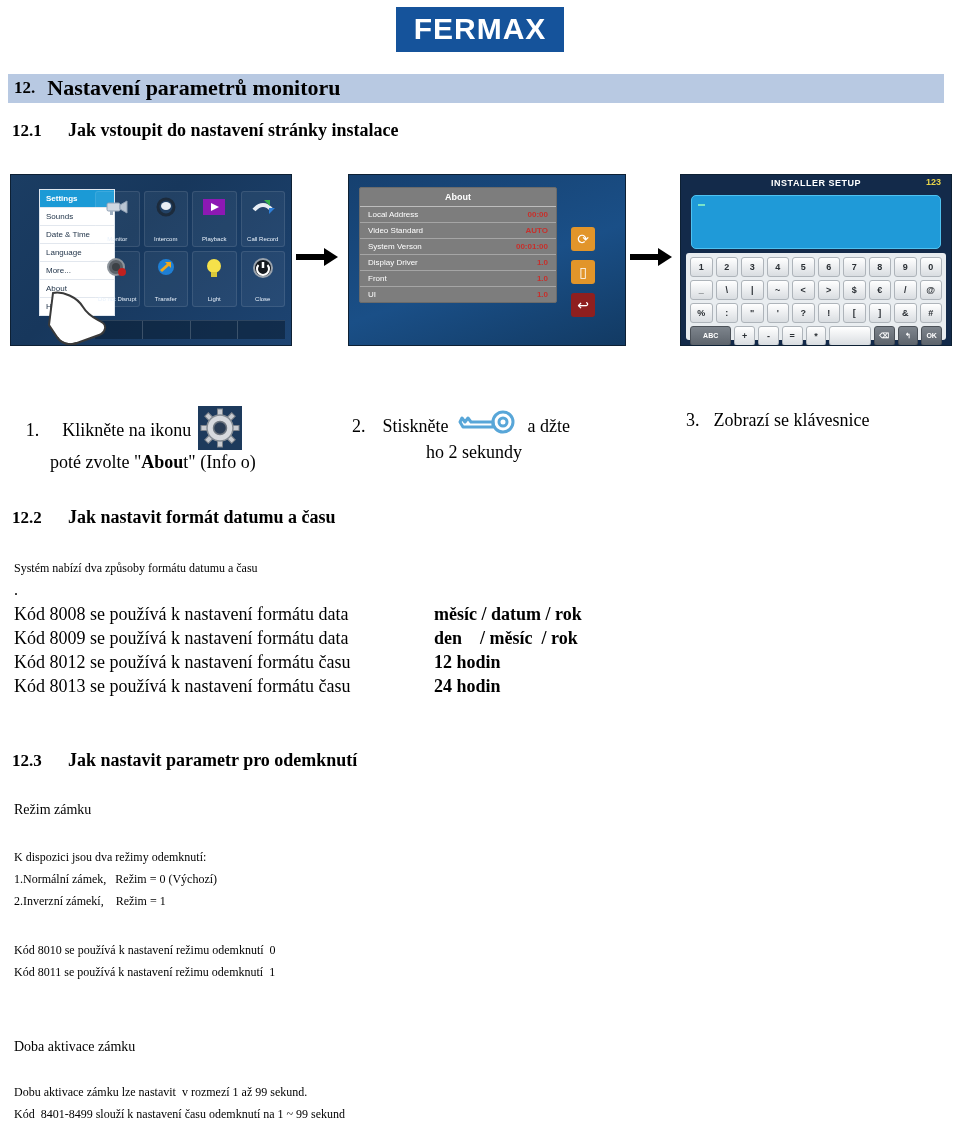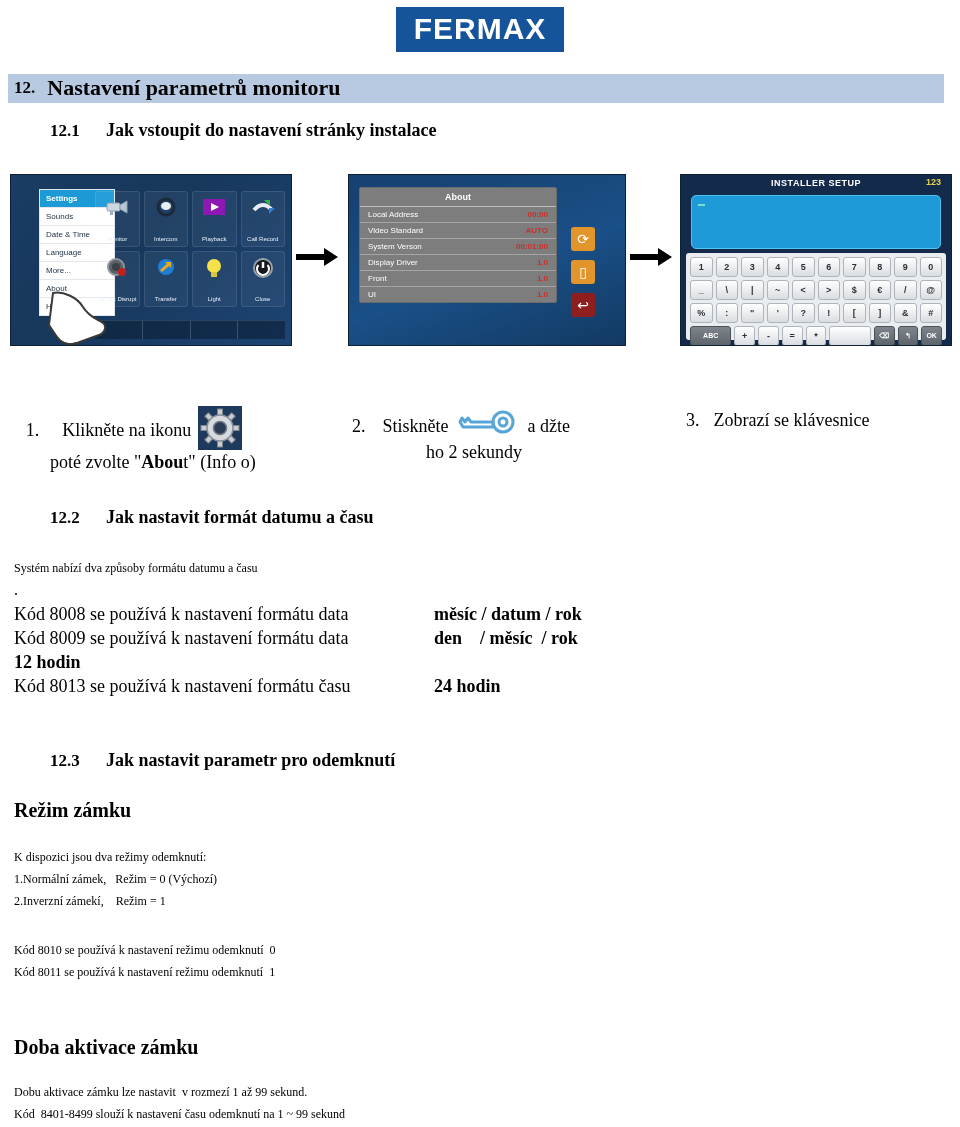--- a/index.html
+++ b/index.html
@@ -60,21 +60,20 @@
   }
   .band-title {
     font-weight: bold;
     font-size: 22px;
   }
 
   .sub-head {
     position: absolute;
     display: flex;
     align-items: baseline;
-    margin-left: 38px;
   }
   .sub-num { font-weight: bold; font-size: 17px; width: 56px; }
   .sub-title { font-weight: bold; font-size: 18px; }
 
   
   .figures {
     position: absolute;
     left: 0; top: 168px;
     width: 960px; height: 182px;
   }
@@ -348,22 +347,22 @@
   .codetable {
     position: absolute;
     font-size: 18px;
     line-height: 24px;
   }
   .codetable .crow { display: flex; }
   .codetable .cleft { width: 420px; white-space: pre; }
   .codetable .cright { font-weight: bold; white-space: pre; }
   .bold-head {
     position: absolute;
-    font-size: 20px;
-    font-weight: bold;
+    font-size: 14px;
+    font-weight: normal;
     line-height: 24px;
   }
 </style>
 </head>
 <body>
 
 <div class="logo-wrap">
   <div class="logo">
     <span class="logo-text">FERMAX</span>
   </div>
@@ -660,20 +659,21 @@
 <div class="codetable" style="left:14px; top:602px;">
   <div class="crow">
     <span class="cleft">Kód 8008 se používá k nastavení formátu data</span>
     <span class="cright">měsíc / datum / rok</span>
   </div>
   <div class="crow">
     <span class="cleft">Kód 8009 se používá k nastavení formátu data</span>
     <span class="cright">den    / měsíc  / rok</span>
   </div>
   <div class="crow">
+    <span class="cleft">Kód 8012 se používá k nastavení formátu času</span>
     <span class="cright">12 hodin</span>
   </div>
   <div class="crow">
     <span class="cleft">Kód 8013 se používá k nastavení formátu času</span>
     <span class="cright">24 hodin</span>
   </div>
 </div>
 
 <div class="sub-head" style="left:12px; top:750px;">
   <span class="sub-num">12.3</span>

